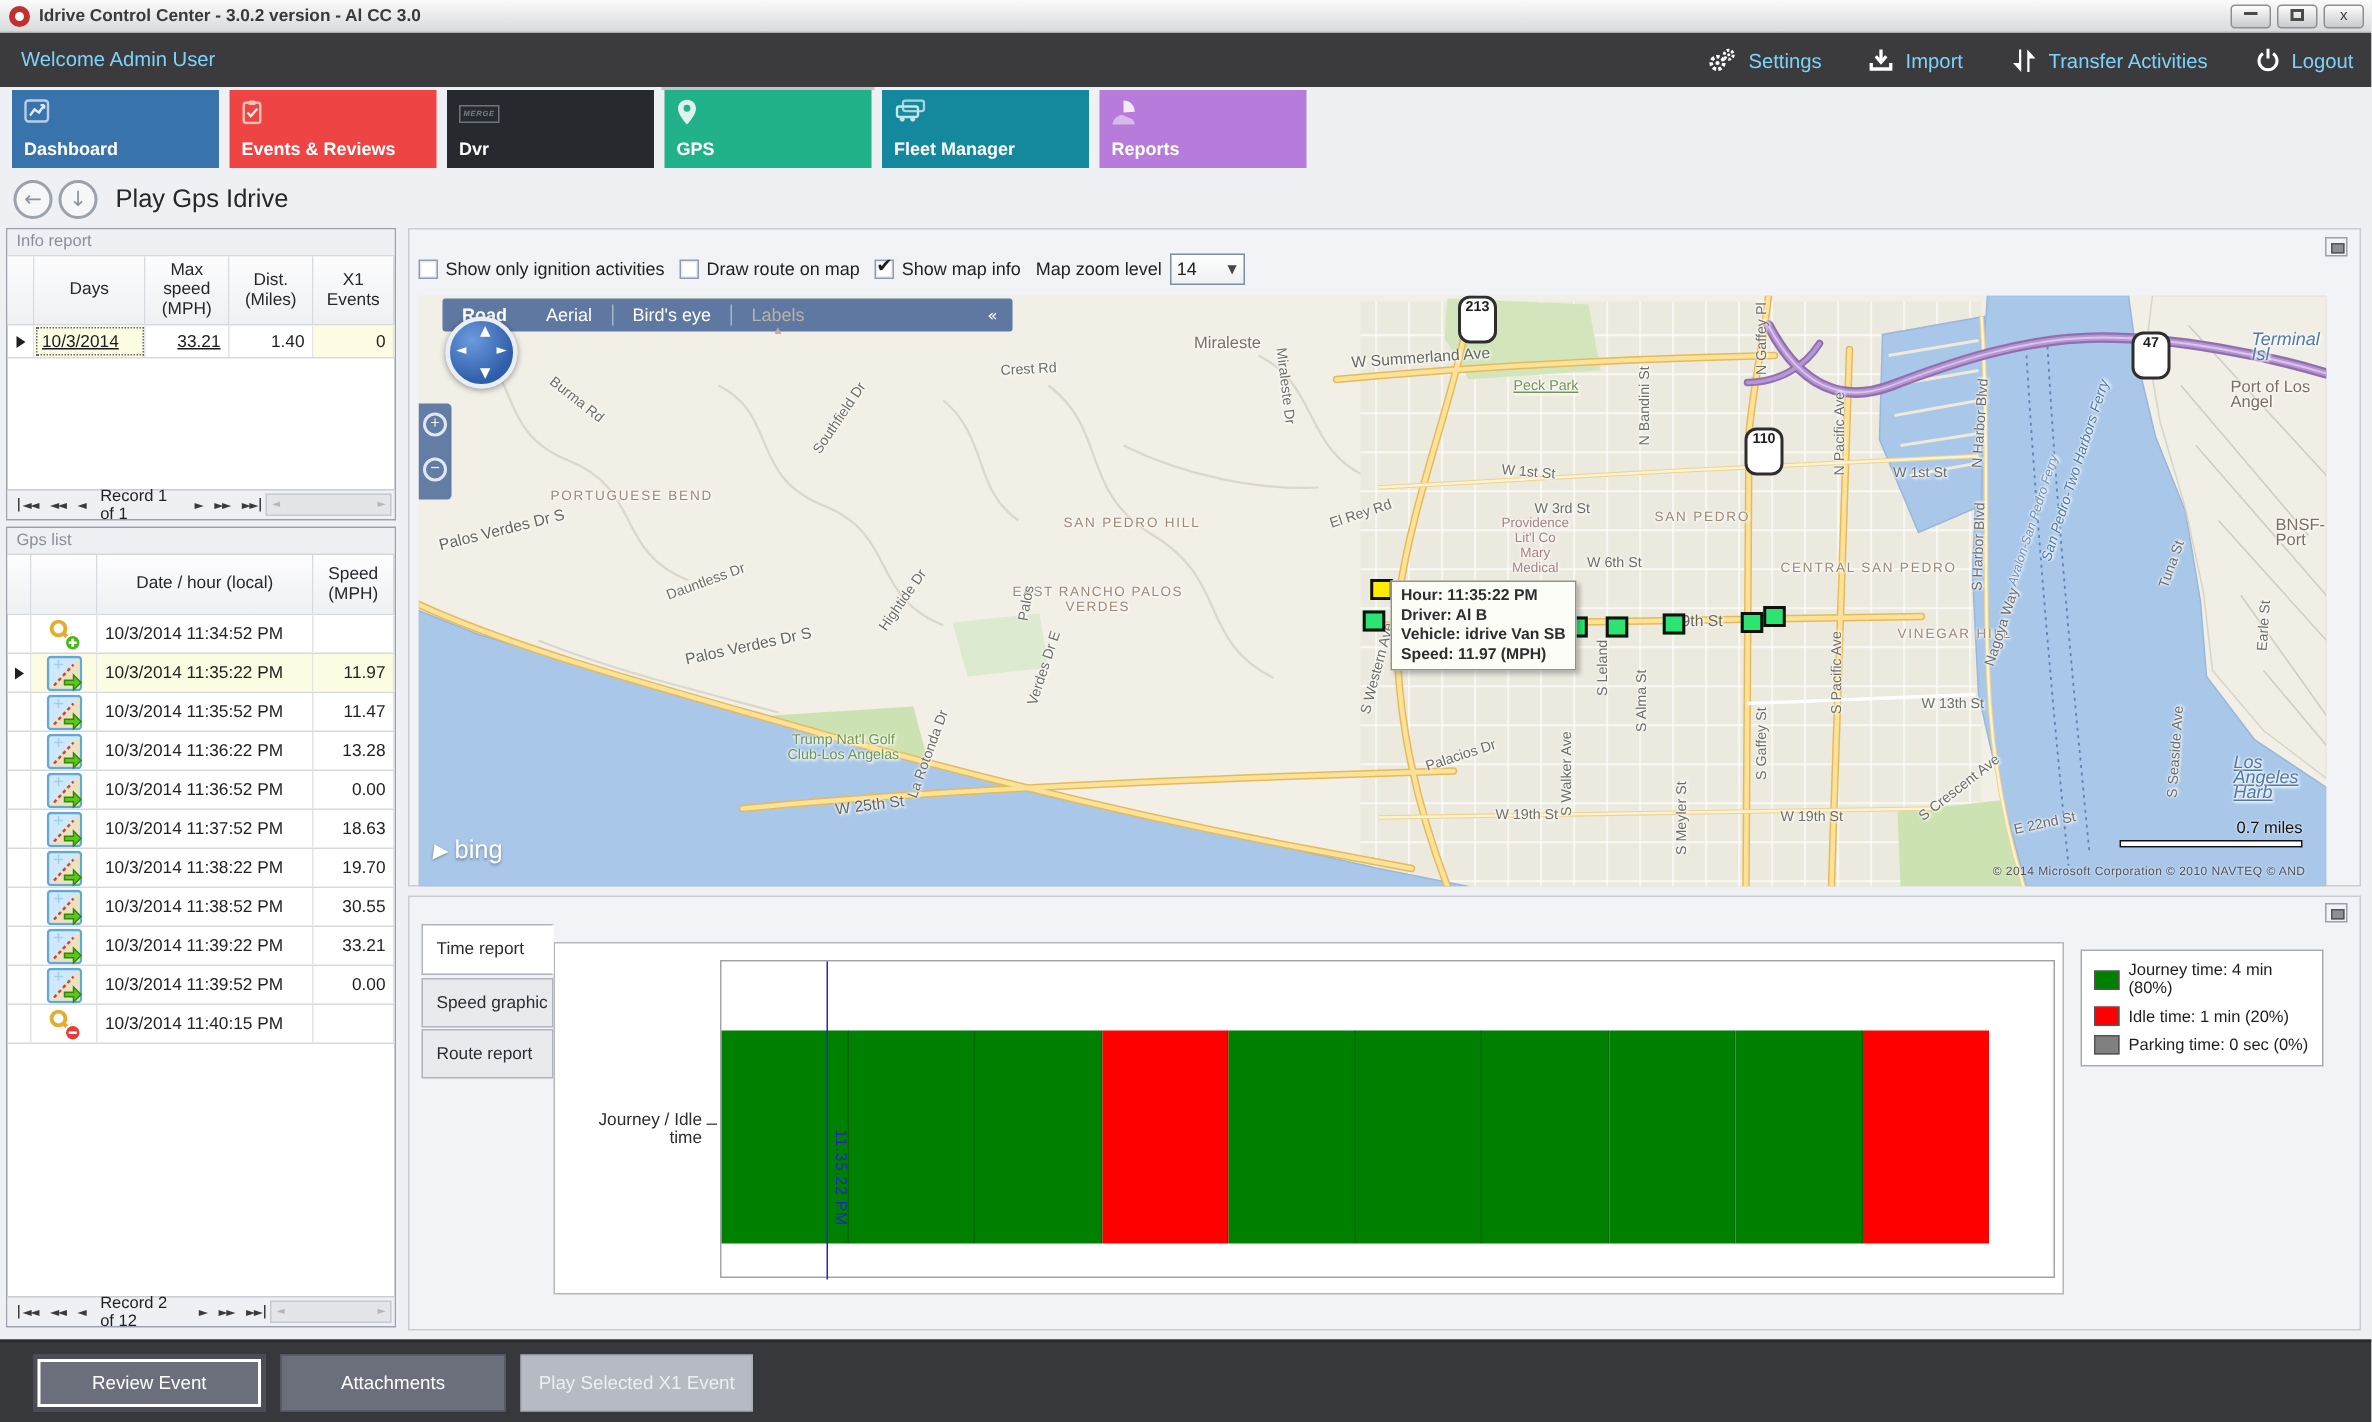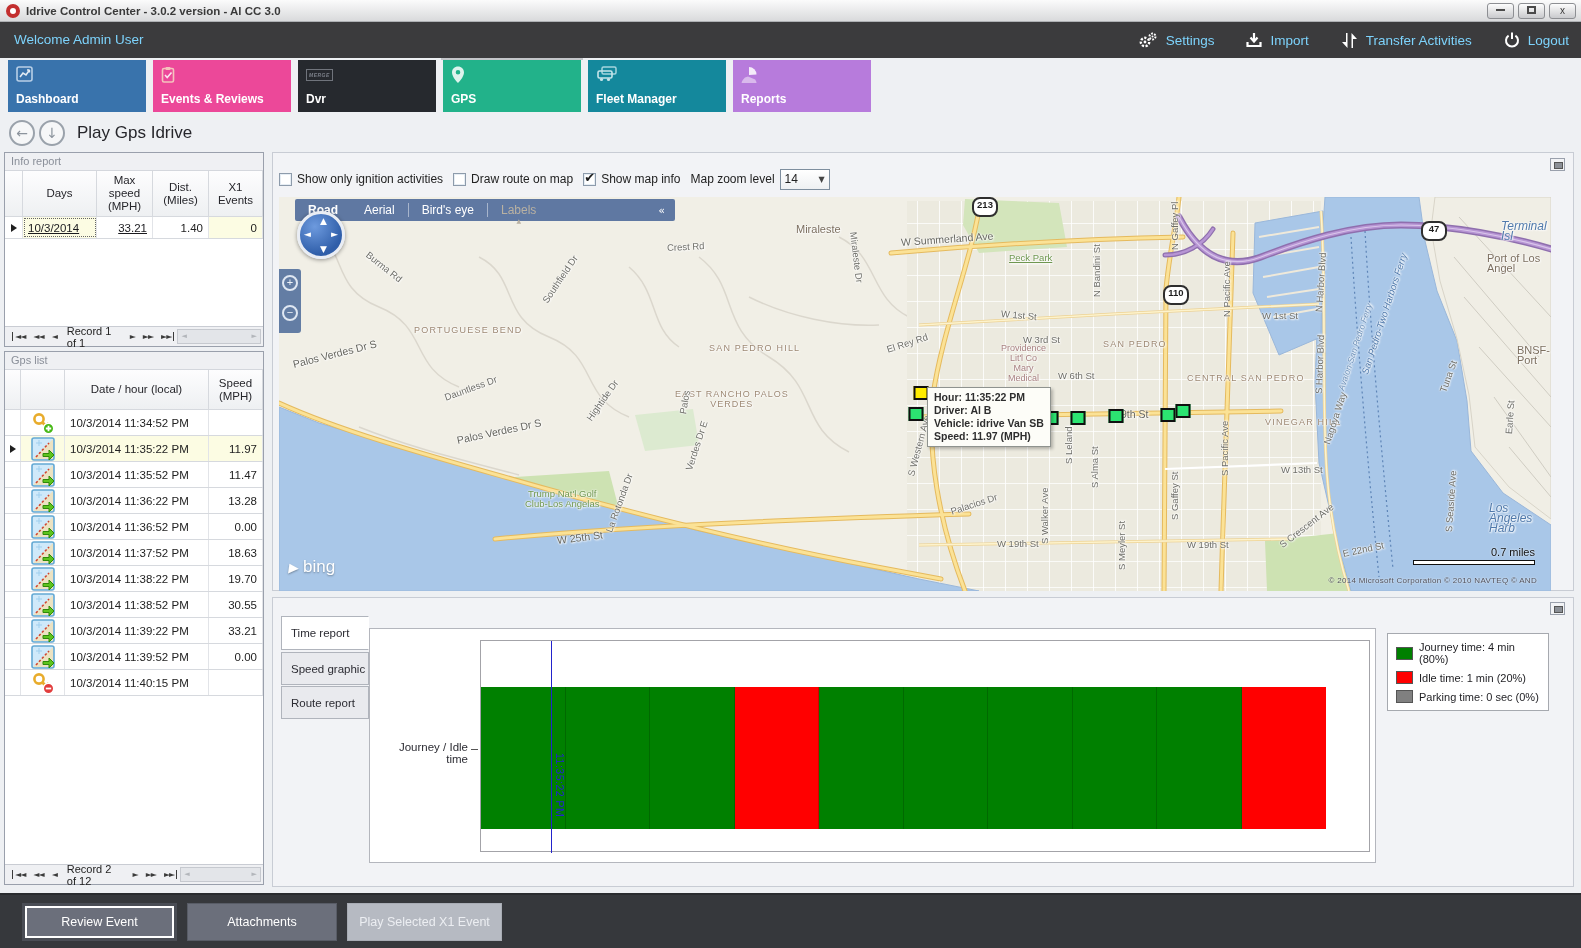--- a/index.html
+++ b/index.html
@@ -80,21 +80,21 @@
   .mlabel.road-b { font-size:10.5px; color:#66665f; }
   .mlabel.town { font-size:11px; color:#7c6f5f; }
   .mlabel.district { font-size:9px; color:#9d8873; letter-spacing:1.2px; }
   .mlabel.district-c { font-size:9px; color:#9d8873; letter-spacing:1px; text-align:center; }
   .mlabel.park { color:#6f9750; }
   .mlabel.park-c { color:#6f9750; text-align:center; }
   .mlabel.medical { color:#a77f7f; font-size:9px; text-align:center; }
   .mlabel.water { color:#4f79ab; font-style:italic; }
   .mlabel.water-sm { color:#6d90b8; font-style:italic; font-size:8.5px; }
   .mlabel.water-b { color:#4f79ab; font-style:italic; font-size:12px; }
-  .shield { position:absolute; min-width:26px; height:20px; background:#fff; border:2px solid #2e2e2e; border-radius:8px; font-size:9.5px; font-weight:bold; color:#1d1d1d; text-align:center; line-height:12px; padding:0 3px; }
+  .shield { position:absolute; min-width:26px; height:32px; background:#fff; border:2px solid #2e2e2e; border-radius:8px; font-size:9.5px; font-weight:bold; color:#1d1d1d; text-align:center; line-height:12px; padding:0 3px; }
   .marker { position:absolute; width:15px; height:14px; border:2px solid #101010; transform:translate(-50%,-50%); cursor:pointer; }
   .marker.green { background:#2ce471; }
   .marker.yellow { background:#ffec00; }
   .map-tooltip { position:absolute; background:#fdfdf8; border:1px solid #8f938f; box-shadow:2px 2px 3px rgba(0,0,0,.25); padding:3px 6px; font-size:10.5px; font-weight:bold; color:#2e2e2e; line-height:13px; white-space:nowrap; }
   .map-toolbar { position:absolute; left:16px; top:2px; width:380px; height:22px; background:rgba(74,104,152,.88); border-radius:2px; display:flex; align-items:center; color:#fff; font-size:12px; }
   .mt-item { padding:0 13px; position:relative; cursor:pointer; }
   .mt-item.active { font-weight:bold; }
   .mt-item.active::after, .mt-item.disabled::after { content:"▲"; position:absolute; left:50%; bottom:-7px; transform:translateX(-50%); font-size:6px; font-family:"DejaVu Sans",sans-serif; }
   .mt-item.active::after { color:#e8eef6; }
   .mt-item.disabled { color:#b9b1a2; cursor:default; }
@@ -194,21 +194,21 @@
 
 <div class="nav" id="nav-tabs">
     <div class="nav-tab" style="left: 8px; background: rgb(57, 115, 172);">
       <span class="tile-icon"><svg width="18" height="17" viewBox="0 0 18 17">
           <rect x="1" y="1" width="15" height="14" rx="2" fill="none" stroke="#cfe0f2" stroke-width="1.6"></rect>
           <path d="M4,11 L7,7 L10,9 L13.5,4" fill="none" stroke="#fff" stroke-width="1.6"></path>
           <path d="M13.5,4 l-2.5,0 M13.5,4 l0,2.5" stroke="#fff" stroke-width="1.4"></path>
         </svg></span>
       <span class="tile-label">Dashboard</span>
     </div>
-    <div class="nav-tab" style="left: 153px; background: #ec4899;">
+    <div class="nav-tab" style="left: 153px; background: #ef4444;">
       <span class="tile-icon"><svg width="14" height="17" viewBox="0 0 14 17">
           <rect x="1.5" y="2.5" width="11" height="13.5" rx="1.5" fill="none" stroke="#f6d9c4" stroke-width="1.6"></rect>
           <rect x="4.5" y="1" width="5" height="3" rx="1" fill="#f6d9c4"></rect>
           <path d="M4,9 l2.2,2.5 L10.5,6.5" fill="none" stroke="#fff" stroke-width="1.6"></path>
         </svg></span>
       <span class="tile-label">Events &amp; Reviews</span>
     </div>
     <div class="nav-tab" style="left: 298px; background: rgb(38, 41, 46);">
       <span class="tile-icon"><span class="merge-box">MERGE</span></span>
       <span class="tile-label">Dvr</span>
@@ -599,21 +599,21 @@
 Lit'l Co
 Mary
 Medical</div>
         <div class="mlabel district" style="left: 824px; top: 142px;">SAN PEDRO</div>
         <div class="mlabel road" style="left: 779px; top: 174px;">W 6th St</div>
         <div class="mlabel district" style="left: 908px; top: 176px;">CENTRAL SAN PEDRO</div>
         <div class="mlabel district" style="left: 430px; top: 146px;">SAN PEDRO HILL</div>
         <div class="mlabel district-c" style="left: 396px; top: 192px;">EAST RANCHO PALOS
 VERDES</div>
         <div class="mlabel road" style="left: 608px; top: 148px; transform: rotate(-18deg);">El Rey Rd</div>
-        <div class="mlabel district" style="left: 88px; top: 128px; margin-left: 47px;">PORTUGUESE BEND</div>
+        <div class="mlabel district" style="left: 88px; top: 128px;">PORTUGUESE BEND</div>
         <div class="mlabel road-b" style="left: 14px; top: 162px; transform: rotate(-14deg);">Palos Verdes Dr S</div>
         <div class="mlabel road" style="left: 166px; top: 196px; transform: rotate(-20deg);">Dauntless Dr</div>
         <div class="mlabel road" style="left: 310px; top: 218px; transform: rotate(-55deg);">Hightide Dr</div>
         <div class="mlabel road-b" style="left: 178px; top: 238px; transform: rotate(-12deg);">Palos Verdes Dr S</div>
         <div class="mlabel road" style="left: 404px; top: 212px; transform: rotate(-80deg);">Palos</div>
         <div class="mlabel road" style="left: 410px; top: 268px; transform: rotate(-72deg);">Verdes Dr E</div>
         <div class="mlabel park-c" style="left: 246px; top: 292px;">Trump Nat'l Golf
 Club-Los Angelas</div>
         <div class="mlabel road" style="left: 330px; top: 330px; transform: rotate(-70deg);">La Rotonda Dr</div>
         <div class="mlabel road-b" style="left: 278px; top: 338px; transform: rotate(-7deg);">W 25th St</div>
@@ -635,21 +635,21 @@
         <div class="mlabel road" style="left: 1048px; top: 242px; transform: rotate(-72deg);">Nagoya Way</div>
         <div class="mlabel road" style="left: 1040px; top: 110px; transform: rotate(-86deg);">N Harbor Blvd</div>
         <div class="mlabel road" style="left: 1040px; top: 192px; transform: rotate(-88deg);">S Harbor Blvd</div>
         <div class="mlabel water" style="left: 1086px; top: 172px; transform: rotate(-72deg);">San Pedro-Two Harbors Ferry</div>
         <div class="mlabel water-sm" style="left: 1062px; top: 188px; transform: rotate(-72deg);">Avalon-San Pedro Ferry</div>
         <div class="mlabel water-b" style="left: 1222px; top: 24px;">Terminal Isl</div>
         <div class="mlabel town" style="left: 1208px; top: 56px;">Port of Los Angel</div>
         <div class="mlabel town" style="left: 1238px; top: 148px;">BNSF-Port</div>
         <div class="mlabel road" style="left: 1164px; top: 190px; transform: rotate(-70deg);">Tuna St</div>
         <div class="mlabel road" style="left: 1170px; top: 330px; transform: rotate(-86deg);">S Seaside Ave</div>
-        <div class="mlabel water-b" style="left: 1210px; top: 306px;">Los Angeles Harb</div>
+        <div class="mlabel water-b" style="left: 1210px; top: 306px; text-decoration: underline;">Los Angeles Harb</div>
         <div class="mlabel road" style="left: 1230px; top: 232px; transform: rotate(-86deg);">Earle St</div>
         <div class="shield" style="left: 693px; top: 0px;">213</div>
         <div class="shield" style="left: 884px; top: 88px;">110</div>
         <div class="shield" style="left: 1142px; top: 24px;">47</div>
         <div class="marker yellow" style="left: 642px; top: 196px;"></div>
         <div class="marker green" style="left: 637px; top: 217px;"></div>
         <div class="marker green" style="left: 772px; top: 221px;"></div>
         <div class="marker green" style="left: 799px; top: 221px;"></div>
         <div class="marker green" style="left: 837px; top: 219px;"></div>
         <div class="marker green" style="left: 889px; top: 218px;"></div>

